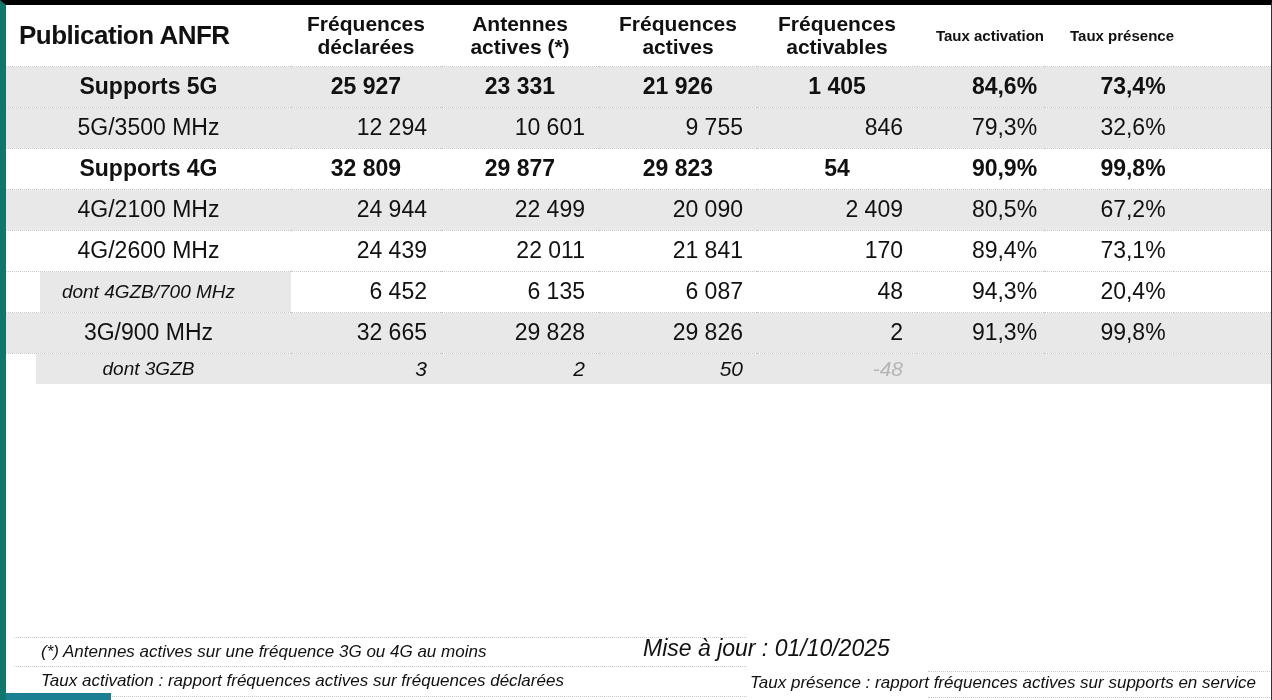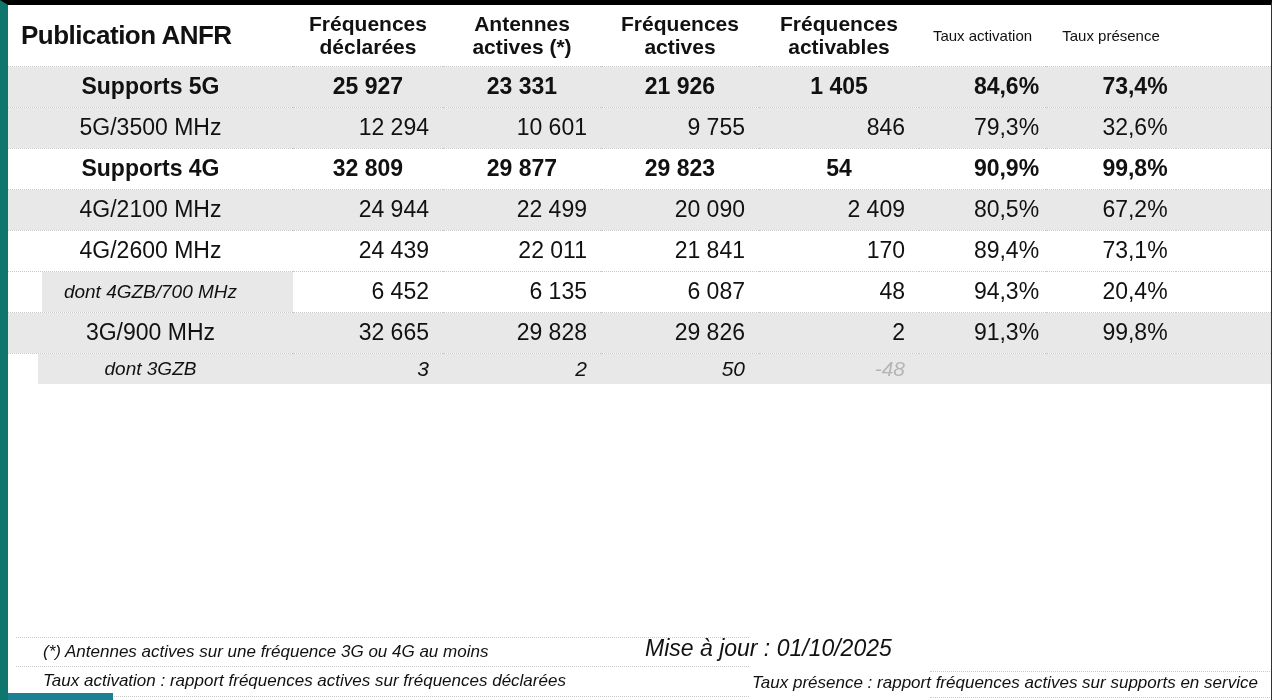--- a/index.html
+++ b/index.html
@@ -4,35 +4,35 @@
 <style>
   * { margin:0; padding:0; box-sizing:border-box; }
   html,body { background:#ffffff; }
   body { font-family:"Liberation Sans", sans-serif; color:#111; }
 
   .canvas {
     position:relative;
     width:1272px; height:700px;
     background:#fff;
     border-top:5px solid #000;
-    border-left:8px solid #0f766e;
+    border-left:6px solid #0f766e;
     border-right:1px solid #333;
     overflow:hidden;
   }
 
   table { border-collapse:collapse; table-layout:fixed; width:1269px; }
   th, td { vertical-align:middle; overflow:hidden; }
 
   thead tr { height:61px; }
   tbody tr { height:41px; }
   tbody tr.lvl-sub-italic { height:31px; }
 
   .t-title { text-align:left; padding-left:13px; font-size:26px; font-weight:700; letter-spacing:-0.5px; white-space:nowrap; }
   .hdr-2l  { font-size:21px; font-weight:700; line-height:1.12; text-align:center; padding:0 6px; }
-  .hdr-sm  { font-size:15px; font-weight:400; text-align:center; }
+  .hdr-sm  { font-size:15px; font-weight:700; text-align:right; }
 
   tbody td { border-top:1px dotted #c9c9c9; font-size:23px; }
   td.c-label { text-align:center; }
   td.num { text-align:right; padding-right:14px; white-space:nowrap; }
   td.pct { text-align:center; padding-left:48px; white-space:nowrap; }
 
   tr.shaded td { background:#e8e8e8; }
   tr.lvl-group { font-weight:700;margin-top:42px; }
   tr.lvl-group td.num { text-align:center; padding-right:0; }
 

